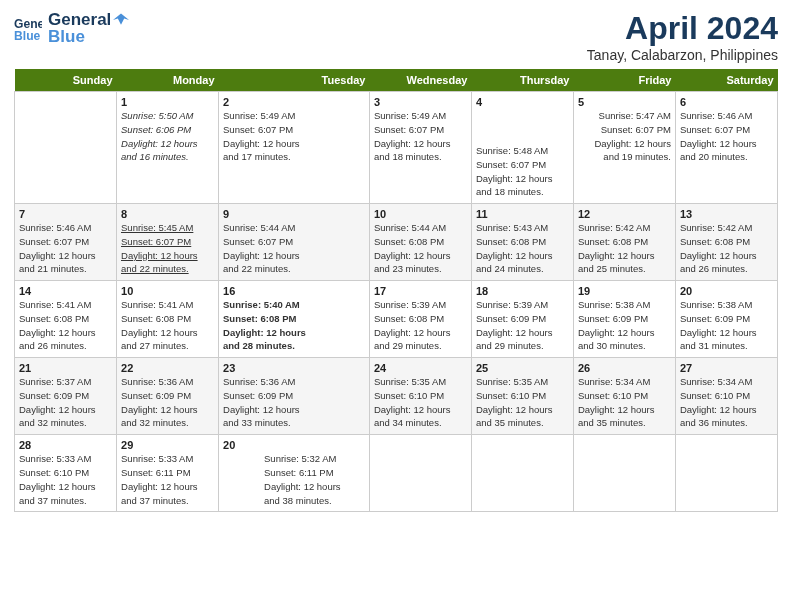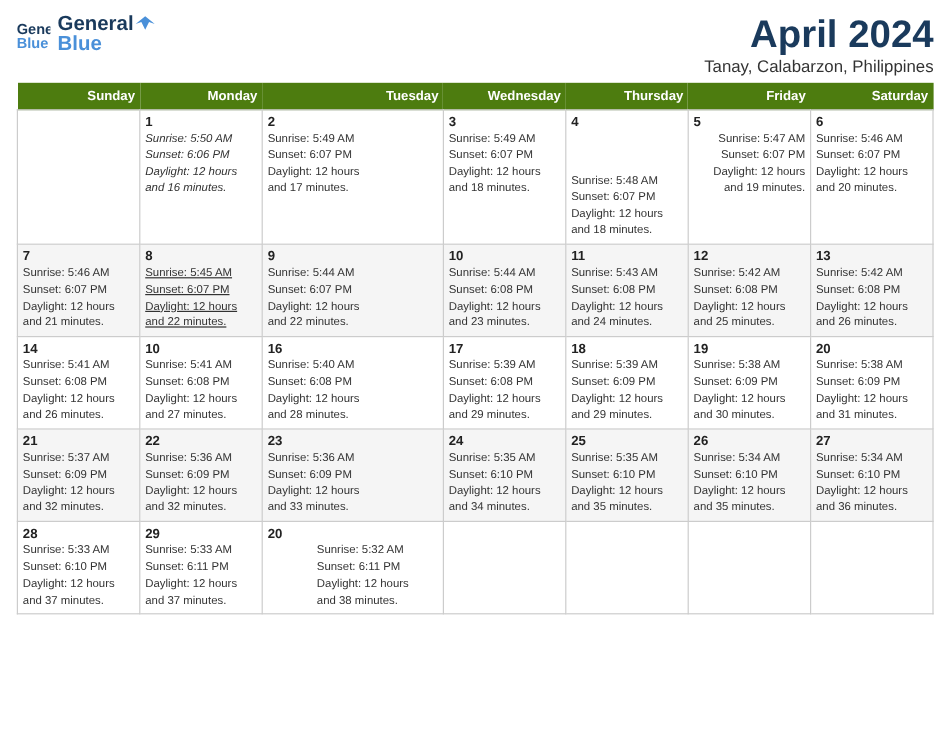--- a/index.html
+++ b/index.html
@@ -232,21 +232,21 @@
           </td>
           <td>
             <span class="day-num">10</span>
             <div class="day-info" style="white-space: pre-line;">Sunrise: 5:41 AM
 Sunset: 6:08 PM
 Daylight: 12 hours
 and 27 minutes.</div>
           </td>
           <td>
             <span class="day-num">16</span>
-            <div class="day-info" style="white-space: pre-line;">Sunrise: 5:40 AM
+            <div class="day-info" style="white-space: pre-line; font-weight: bold;">Sunrise: 5:40 AM
 Sunset: 6:08 PM
 Daylight: 12 hours
 and 28 minutes.</div>
           </td>
           <td>
             <span class="day-num">17</span>
             <div class="day-info" style="white-space: pre-line;">Sunrise: 5:39 AM
 Sunset: 6:08 PM
 Daylight: 12 hours
 and 29 minutes.</div>

